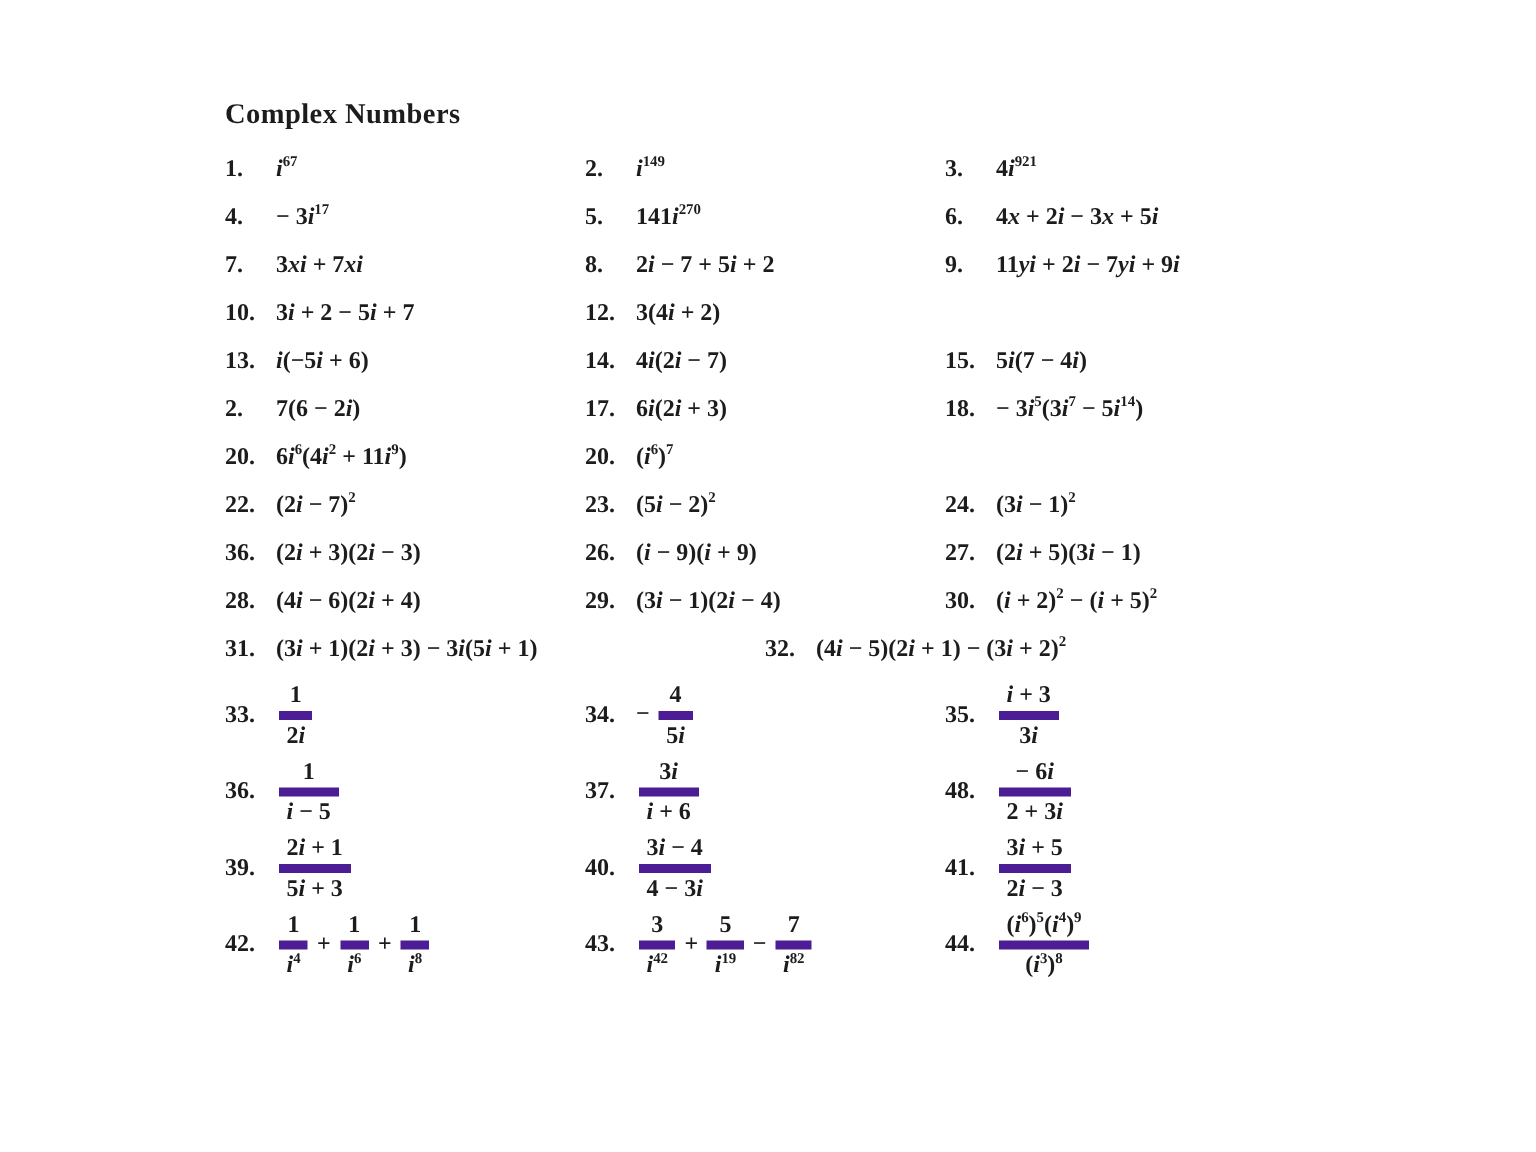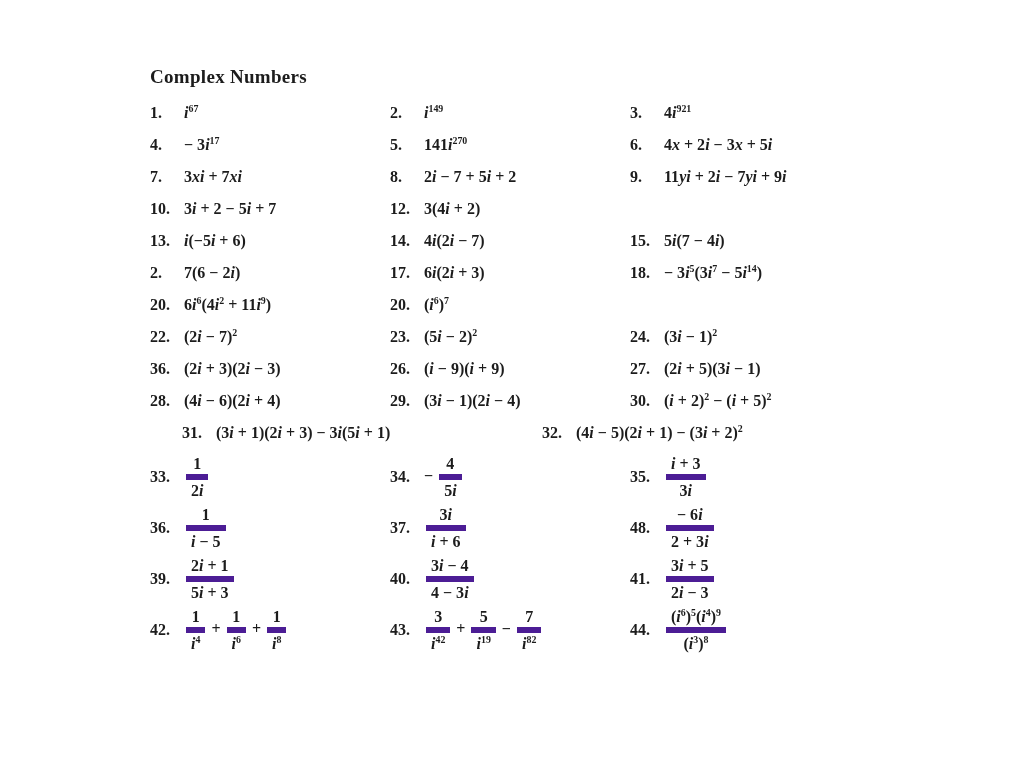--- a/index.html
+++ b/index.html
@@ -24,21 +24,21 @@
     margin-bottom: 14px;
     letter-spacing: 0.3px;
   }
   .row {
     display: flex;
     align-items: center;
     margin-bottom: 11px;
     min-height: 21px;
   }
   .row .col { width: 240px; }
-  .row.row-two .col { width: 360px; margin-left: 32px; }
+  .row.row-two .col { width: 360px; }
   .row.tall { margin-bottom: 5px; min-height: 42px; }
   .problem {
     display: flex;
     align-items: center;
     font-size: 16px;
   }
   .pnum {
     min-width: 30px;
     margin-right: 4px;
   }

